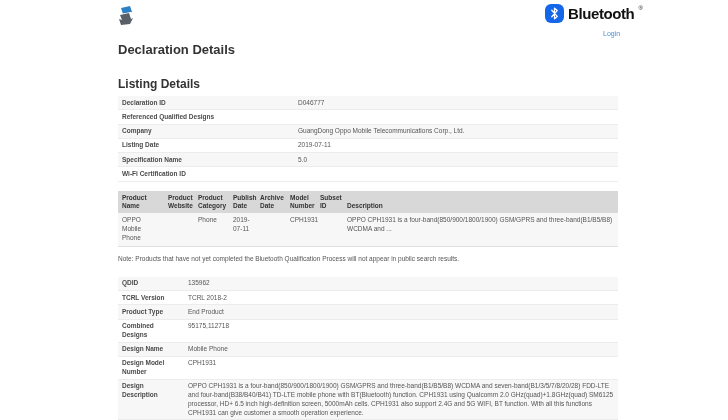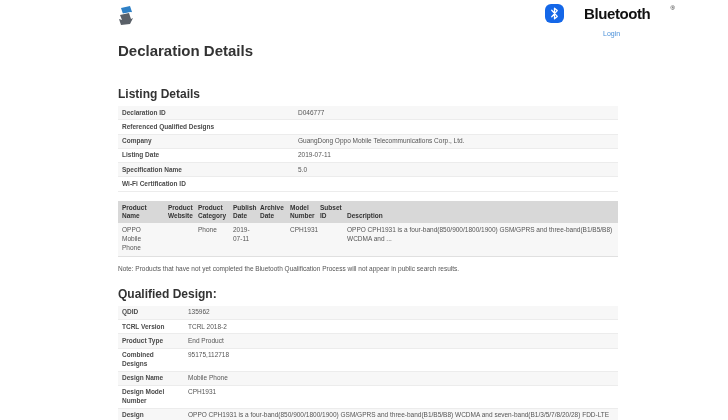--- a/index.html
+++ b/index.html
@@ -12,35 +12,35 @@
     color:#555;
   }
   
   .brand {
     position:absolute; left:117px; top:5px;
     display:flex; align-items:center; gap:5px;
   }
   .brand-text { color:#2e80c6; font-size:15px; font-weight:bold; letter-spacing:.2px; }
   .bt-logo {
     position:absolute; left:545px; top:4px;
-    display:flex; align-items:flex-start; gap:20px;
+    display:flex; align-items:flex-start; gap:4px;
   }
   .bt-badge {
     width:19px; height:19px; background:#1467e8; border-radius:6px;
     display:flex; align-items:center; justify-content:center; flex:0 0 auto;
   }
   .bt-text { font-size:15px; font-weight:bold; color:#111; letter-spacing:-0.4px; line-height:19px;}
   .bt-reg { font-size:6px; color:#111; margin-top:1px; }
   .login {
     position:absolute; left:603px; top:30px;
     font-size:7px; color:#4a90d9; text-decoration:none; cursor:pointer;
   }
   
   .container { position:absolute; left:118px; top:42px; width:500px; }
-  .page-title { font-size:15px; font-weight:bold; color:#333; margin-bottom:28px; }
+  .page-title { font-size:13px; font-weight:bold; color:#333; margin-bottom:20px; }
   .section-title { font-size:12px; font-weight:bold; color:#333; margin-bottom:5px; }
   
   table { width:100%; border-collapse:collapse; table-layout:fixed; }
   .kv-table { font-size:6.5px; color:#555; margin-bottom:9px; }
   .kv-table td { padding:2.5px 4px 2px 4px; border-bottom:1px solid #ececec; vertical-align:top; line-height:1.35; }
   .kv-table tr:nth-child(odd)  td { background:#f7f7f7; }
   .kv-table tr:nth-child(even) td { background:#ffffff; }
   .kv-label { font-weight:bold; color:#4a4a4a; }
   .listing .label-col { width:176px; }
   .qd .label-col { width:66px; }
@@ -150,21 +150,20 @@
         <td>2019-07-11</td>
         <td></td>
         <td>CPH1931</td>
         <td></td>
         <td>OPPO CPH1931 is a four-band(850/900/1800/1900) GSM/GPRS and three-band(B1/B5/B8) WCDMA and ...</td>
       </tr>
     </tbody>
   </table>
   <div class="note">Note: Products that have not yet completed the Bluetooth Qualification Process will not appear in public search results.</div>
 
-  <div class="section-title">Qualified Design:</div>
   <table class="kv-table qd">
     <colgroup>
         <col class="label-col">
         <col>
       </colgroup>
     <tbody>
       <tr>
         <td class="kv-label">QDID</td>
         <td>135962</td>
       </tr>

